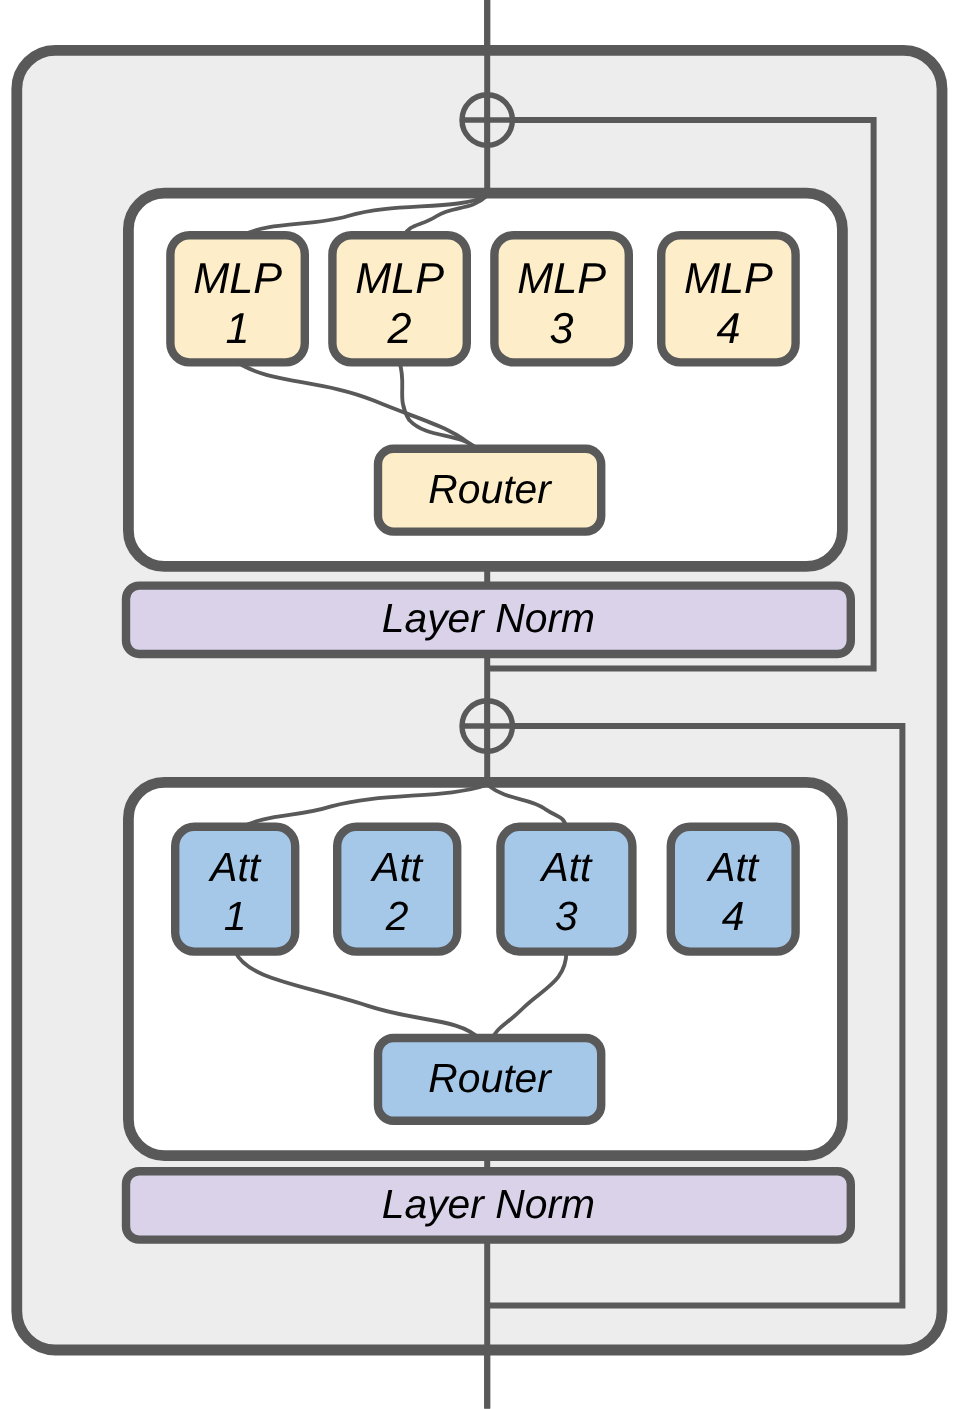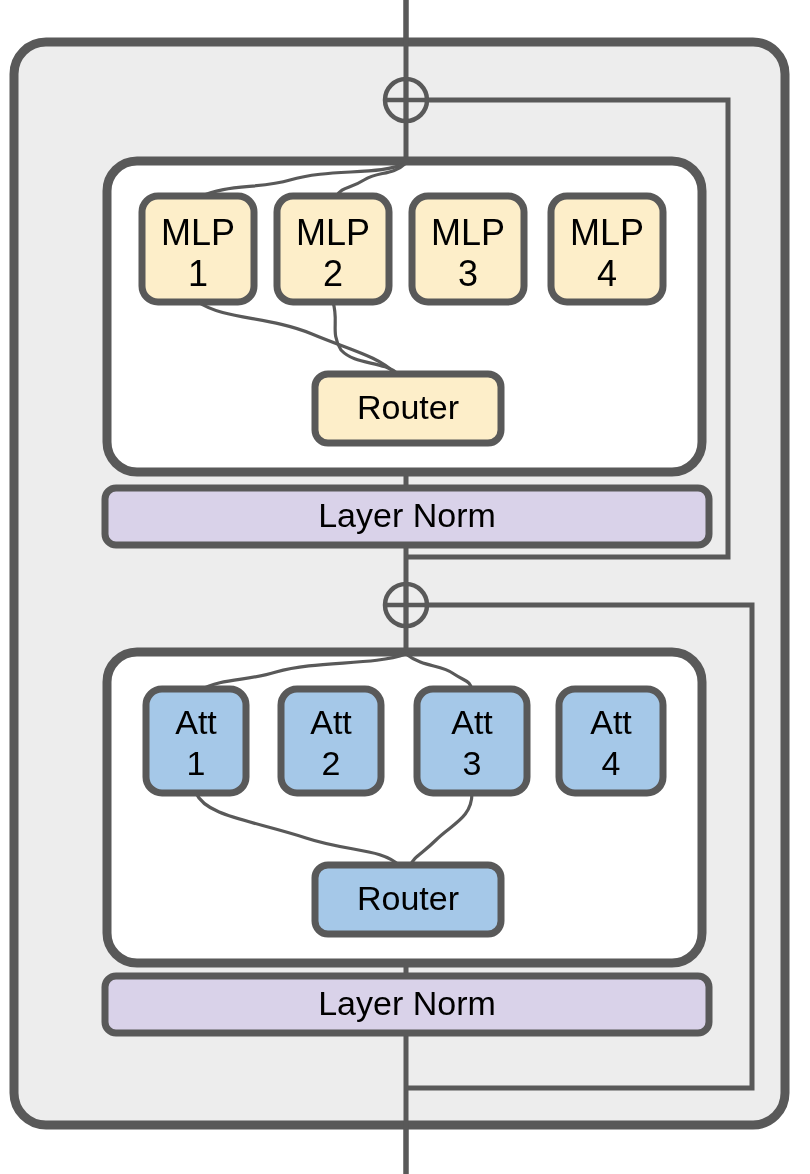--- a/index.html
+++ b/index.html
@@ -10,20 +10,21 @@
   body {
     width: 810px;
     height: 1174px;
     font-family: "Liberation Sans", sans-serif;
     overflow: hidden;
   }
   #diagram-root {
     position: relative;
     width: 810px;
     height: 1174px;
+    font-style: italic;
   }
   svg#moe-diagram {
     display: block;
     width: 810px;
     height: 1174px;
   }
   .blk-label {
     font-family: "Liberation Sans", sans-serif;
     font-size: 36px;
     fill: #000000;

